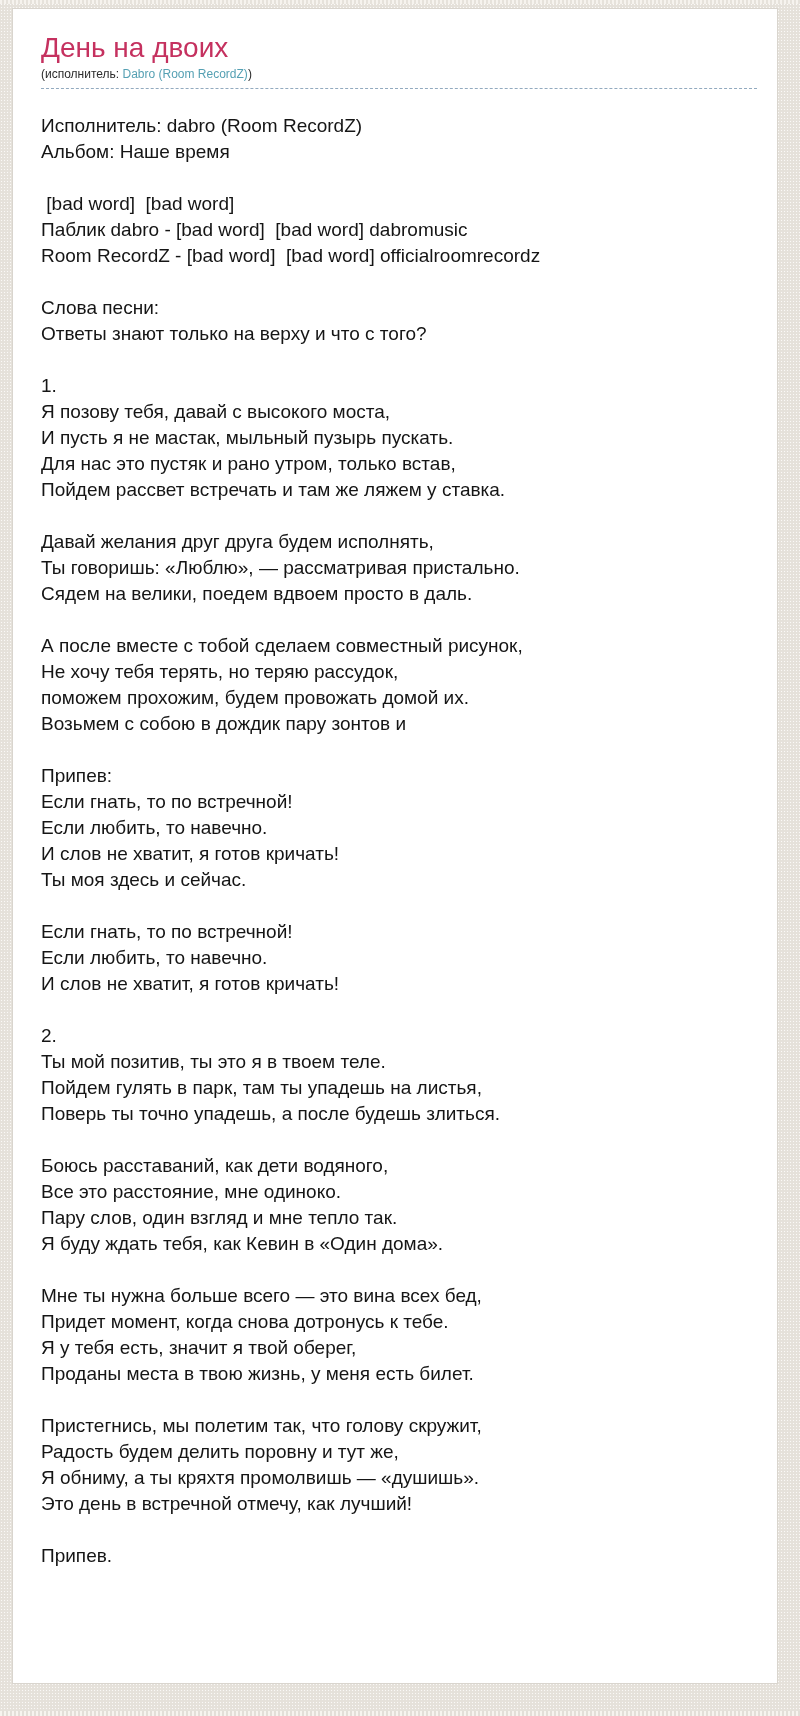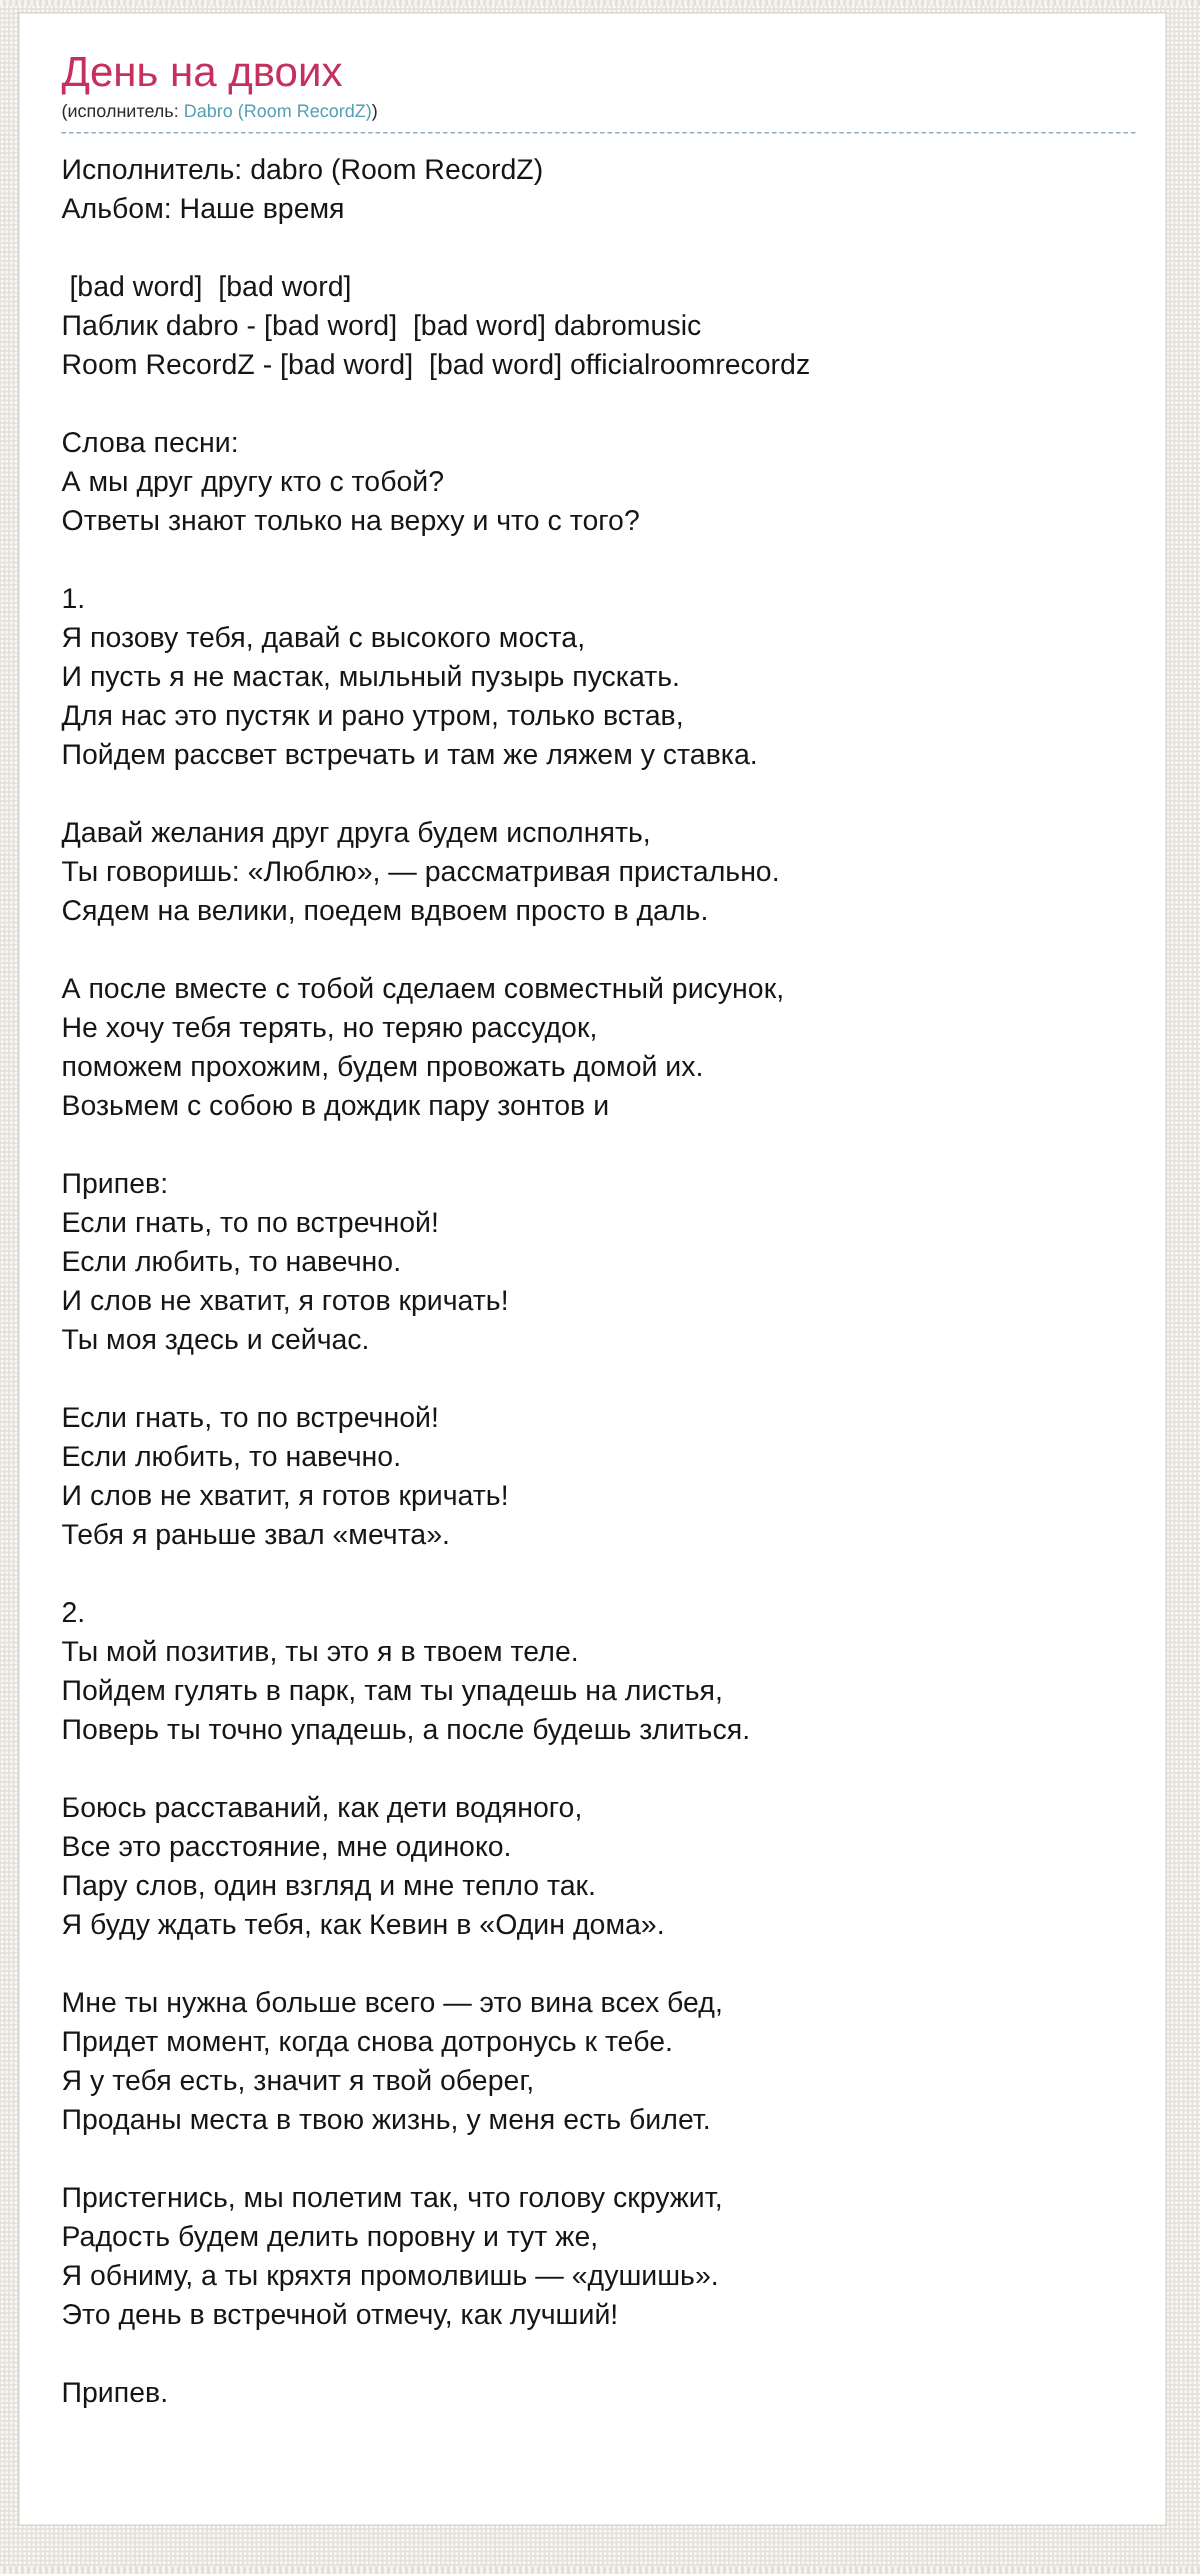--- a/index.html
+++ b/index.html
@@ -51,21 +51,21 @@
   .artist-link{
     color:var(--link-color);
     text-decoration:none;
     cursor:pointer;
   }
   .divider{
     border-bottom:1px dashed var(--divider-color);
     margin-top:7px;
   }
   .lyrics{
-    margin-top:12px;
+    margin-top:24px;
   }
   .lyric-line{
     font-size:19px;
     line-height:26px;
     min-height:26px;
     color:var(--text-color);
     white-space:pre-wrap;
   }
 </style>
 </head>
@@ -82,21 +82,20 @@
 
   <div class="lyrics">
       <div class="lyric-line">Исполнитель: dabro (Room RecordZ)</div>
       <div class="lyric-line">Альбом: Наше время</div>
       <div class="lyric-line"></div>
       <div class="lyric-line"> [bad word]  [bad word]</div>
       <div class="lyric-line">Паблик dabro - [bad word]  [bad word] dabromusic</div>
       <div class="lyric-line">Room RecordZ - [bad word]  [bad word] officialroomrecordz</div>
       <div class="lyric-line"></div>
       <div class="lyric-line">Слова песни:</div>
-      <div class="lyric-line">А мы друг другу кто с тобой?</div>
       <div class="lyric-line">Ответы знают только на верху и что с того?</div>
       <div class="lyric-line"></div>
       <div class="lyric-line">1.</div>
       <div class="lyric-line">Я позову тебя, давай с высокого моста,</div>
       <div class="lyric-line">И пусть я не мастак, мыльный пузырь пускать.</div>
       <div class="lyric-line">Для нас это пустяк и рано утром, только встав,</div>
       <div class="lyric-line">Пойдем рассвет встречать и там же ляжем у ставка.</div>
       <div class="lyric-line"></div>
       <div class="lyric-line">Давай желания друг друга будем исполнять,</div>
       <div class="lyric-line">Ты говоришь: «Люблю», — рассматривая пристально.</div>
@@ -109,21 +108,20 @@
       <div class="lyric-line"></div>
       <div class="lyric-line">Припев:</div>
       <div class="lyric-line">Если гнать, то по встречной!</div>
       <div class="lyric-line">Если любить, то навечно.</div>
       <div class="lyric-line">И слов не хватит, я готов кричать!</div>
       <div class="lyric-line">Ты моя здесь и сейчас.</div>
       <div class="lyric-line"></div>
       <div class="lyric-line">Если гнать, то по встречной!</div>
       <div class="lyric-line">Если любить, то навечно.</div>
       <div class="lyric-line">И слов не хватит, я готов кричать!</div>
-      <div class="lyric-line">Тебя я раньше звал «мечта».</div>
       <div class="lyric-line"></div>
       <div class="lyric-line">2.</div>
       <div class="lyric-line">Ты мой позитив, ты это я в твоем теле.</div>
       <div class="lyric-line">Пойдем гулять в парк, там ты упадешь на листья,</div>
       <div class="lyric-line">Поверь ты точно упадешь, а после будешь злиться.</div>
       <div class="lyric-line"></div>
       <div class="lyric-line">Боюсь расставаний, как дети водяного,</div>
       <div class="lyric-line">Все это расстояние, мне одиноко.</div>
       <div class="lyric-line">Пару слов, один взгляд и мне тепло так.</div>
       <div class="lyric-line">Я буду ждать тебя, как Кевин в «Один дома».</div>

